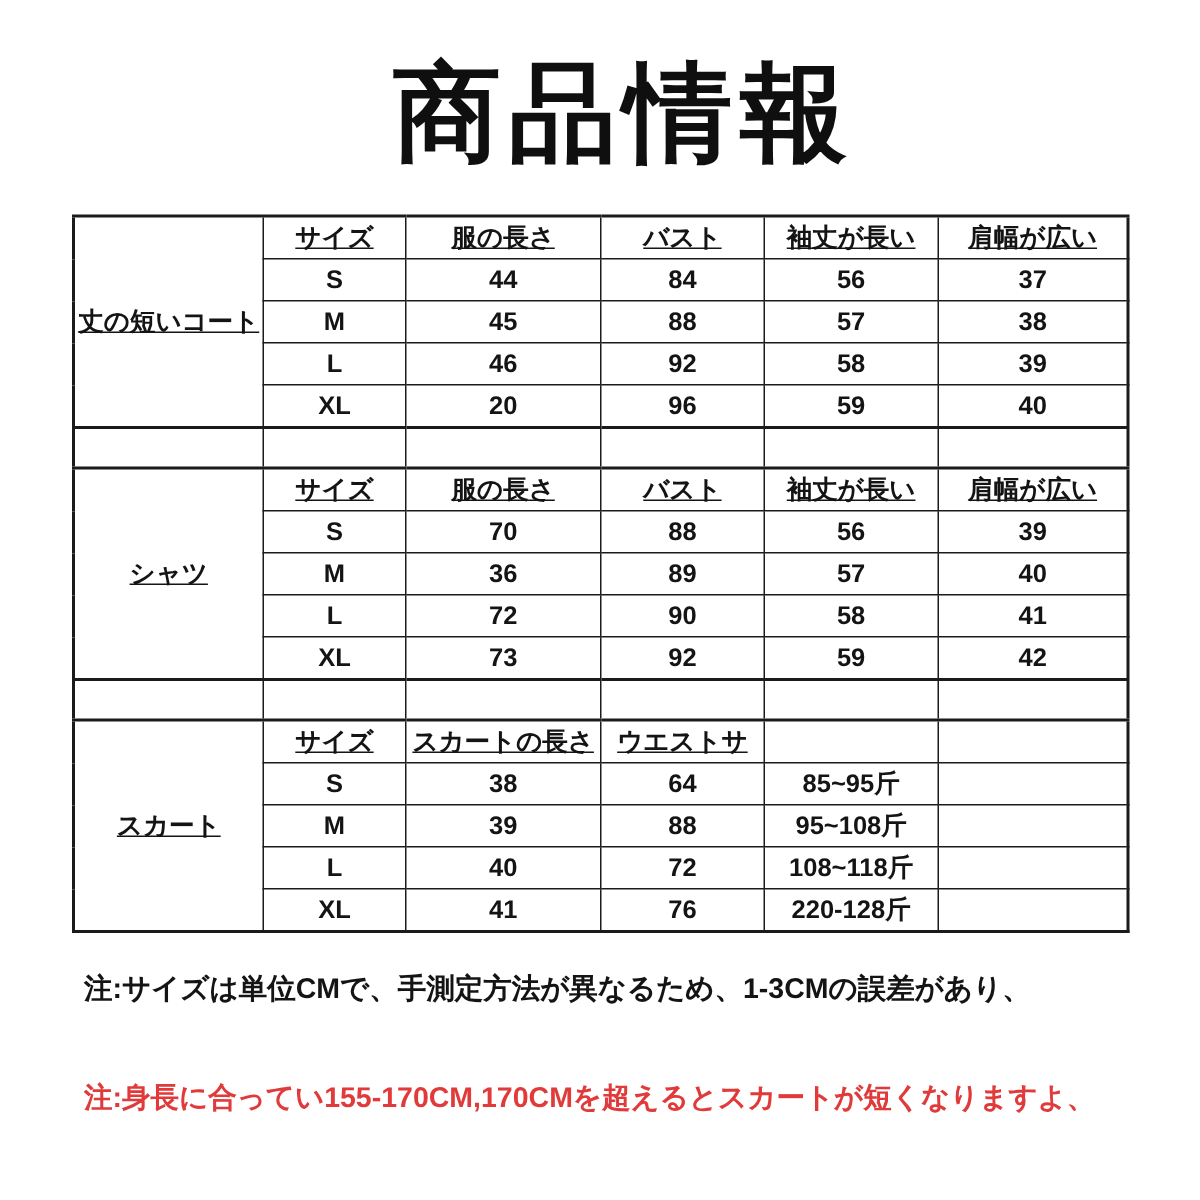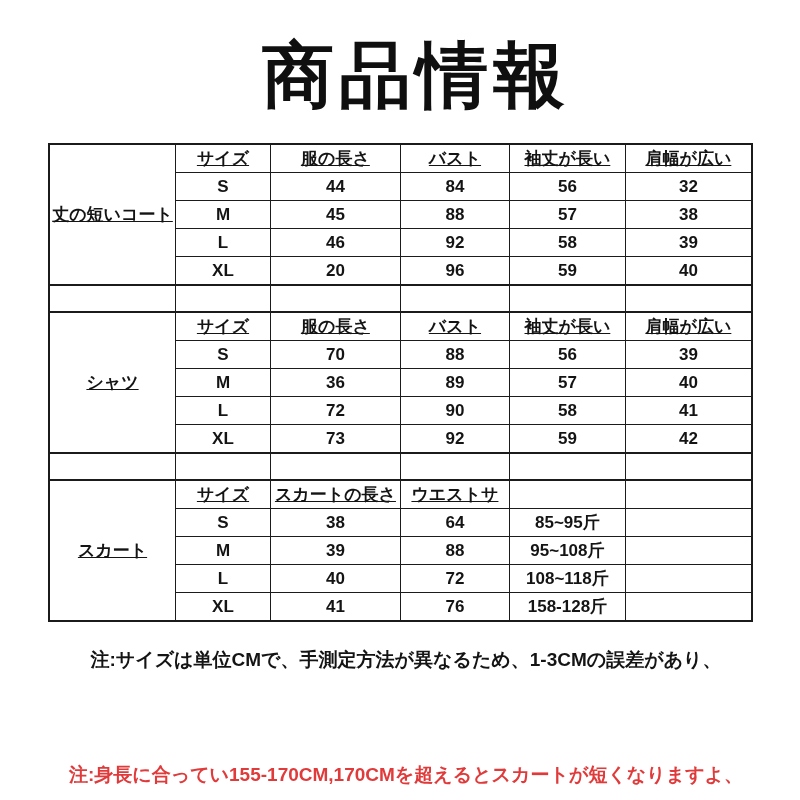--- a/index.html
+++ b/index.html
@@ -53,24 +53,24 @@
     border-bottom: 2.2px solid #1b1b1b;
   }
   table.size-table td.label-cell { font-size: 17px; border-radius: 20px; }
   .note {
     position: absolute;
     left: 56px;
     width: 700px;
     font-size: 19px;
     font-weight: 700;
     line-height: 30px;
-    text-align: center;
+    text-align: left;
   }
   .note-black { top: 645px; color: #141414; }
-  .note-red   { top: 760px; color: #e03a3a; }
+  .note-red   { top: 718px; color: #e03a3a; }
 </style>
 </head>
 <body>
 
 <div class="page">
 
   <h1 class="title">商品情報</h1>
 
   <table class="size-table">
     <colgroup>
@@ -88,21 +88,21 @@
           <td>服の長さ</td>
           <td>バスト</td>
           <td>袖丈が長い</td>
           <td>肩幅が広い</td>
         </tr>
         <tr>
           <td>S</td>
           <td>44</td>
           <td>84</td>
           <td>56</td>
-          <td>32</td>
+          <td>37</td>
         </tr>
         <tr>
           <td>M</td>
           <td>45</td>
           <td>88</td>
           <td>57</td>
           <td>38</td>
         </tr>
         <tr>
           <td>L</td>
@@ -196,21 +196,21 @@
           <td>L</td>
           <td>40</td>
           <td>72</td>
           <td>108~118斤</td>
           <td></td>
         </tr>
         <tr>
           <td>XL</td>
           <td>41</td>
           <td>76</td>
-          <td>158-128斤</td>
+          <td>220-128斤</td>
           <td></td>
         </tr>
       </tbody>
   </table>
 
   <div class="note note-black">
     <div>注:サイズは単位CMで、手測定方法が異なるため、1-3CMの誤差があり、</div>
   </div>
 
   <div class="note note-red">

